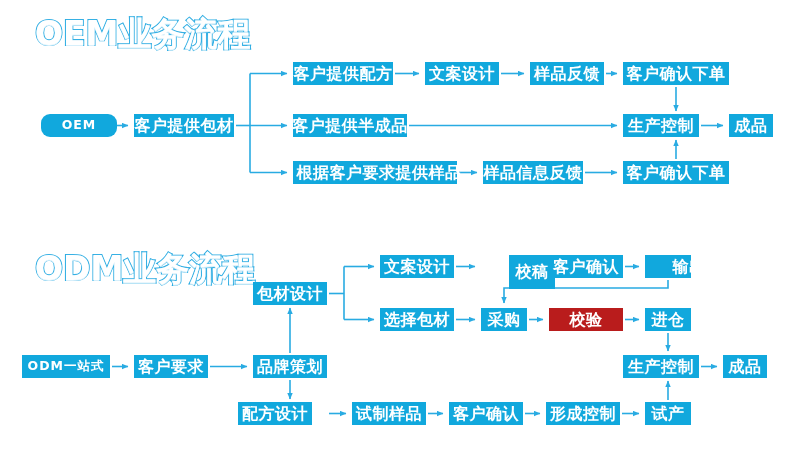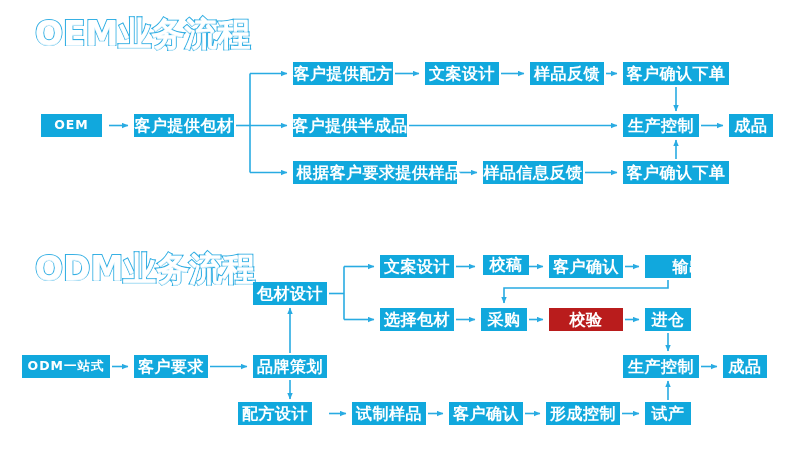--- a/index.html
+++ b/index.html
@@ -115,39 +115,39 @@
       <path d="M525,413.5 L540,413.5"></path>
       <path d="M622,413.5 L639,413.5"></path>
 
       <path d="M668,400 L668,381"></path>
     </g>
   </svg>
 
   <div class="title" style="left:27px;top:12px;">OEM业务流程</div>
   <div class="title" style="left:27px;top:247px;">ODM业务流程</div>
 
-  <div class="node latin" style="left:41px;top:114px;width:61px;height:23px;">OEM</div>
+  <div class="node latin" style="left:41px;top:114px;width:76px;height:23px;border-radius:9px;">OEM</div>
   <div class="node" style="left:134px;top:114px;width:100px;height:23px;">客户提供包材</div>
   <div class="node" style="left:293px;top:62px;width:100px;height:23px;">客户提供配方</div>
   <div class="node" style="left:425px;top:62px;width:74px;height:23px;">文案设计</div>
   <div class="node" style="left:530px;top:62px;width:74px;height:23px;">样品反馈</div>
   <div class="node" style="left:623px;top:62px;width:106px;height:23px;">客户确认下单</div>
   <div class="node" style="left:293px;top:114px;width:114px;height:23px;">客户提供半成品</div>
   <div class="node" style="left:623px;top:114px;width:76px;height:23px;">生产控制</div>
   <div class="node" style="left:729px;top:114px;width:44px;height:23px;">成品</div>
   <div class="node" style="left:293px;top:161px;width:164px;height:23px;padding-left:8px;">根据客户要求提供样品</div>
   <div class="node" style="left:483px;top:161px;width:100px;height:23px;">样品信息反馈</div>
   <div class="node" style="left:623px;top:161px;width:106px;height:23px;">客户确认下单</div>
 
   <div class="node latin" style="left:22px;top:355px;width:88px;height:23px;">ODM一站式</div>
   <div class="node" style="left:134px;top:355px;width:74px;height:23px;">客户要求</div>
   <div class="node" style="left:253px;top:355px;width:74px;height:23px;">品牌策划</div>
   <div class="node" style="left:253px;top:282px;width:74px;height:23px;">包材设计</div>
   <div class="node" style="left:380px;top:255px;width:74px;height:23px;">文案设计</div>
-  <div class="node" style="left:483px;top:255px;width:46px;height:20px;">校稿</div>
+  <div class="node" style="left:509px;top:255px;width:46px;height:34px;">校稿</div>
   <div class="node" style="left:549px;top:255px;width:74px;height:23px;">客户确认</div>
   <div class="node" style="left:645px;top:255px;width:46px;height:23px;padding-left:42px;">输出</div>
   <div class="node" style="left:380px;top:308px;width:74px;height:23px;">选择包材</div>
   <div class="node" style="left:481px;top:308px;width:46px;height:23px;">采购</div>
   <div class="node lite" style="left:549px;top:308px;width:74px;height:23px;">校验</div>
   <div class="node" style="left:645px;top:308px;width:46px;height:23px;">进仓</div>
   <div class="node" style="left:623px;top:355px;width:76px;height:23px;">生产控制</div>
   <div class="node" style="left:723px;top:355px;width:44px;height:23px;">成品</div>
   <div class="node" style="left:238px;top:402px;width:74px;height:23px;">配方设计</div>
   <div class="node" style="left:352px;top:402px;width:74px;height:23px;">试制样品</div>

